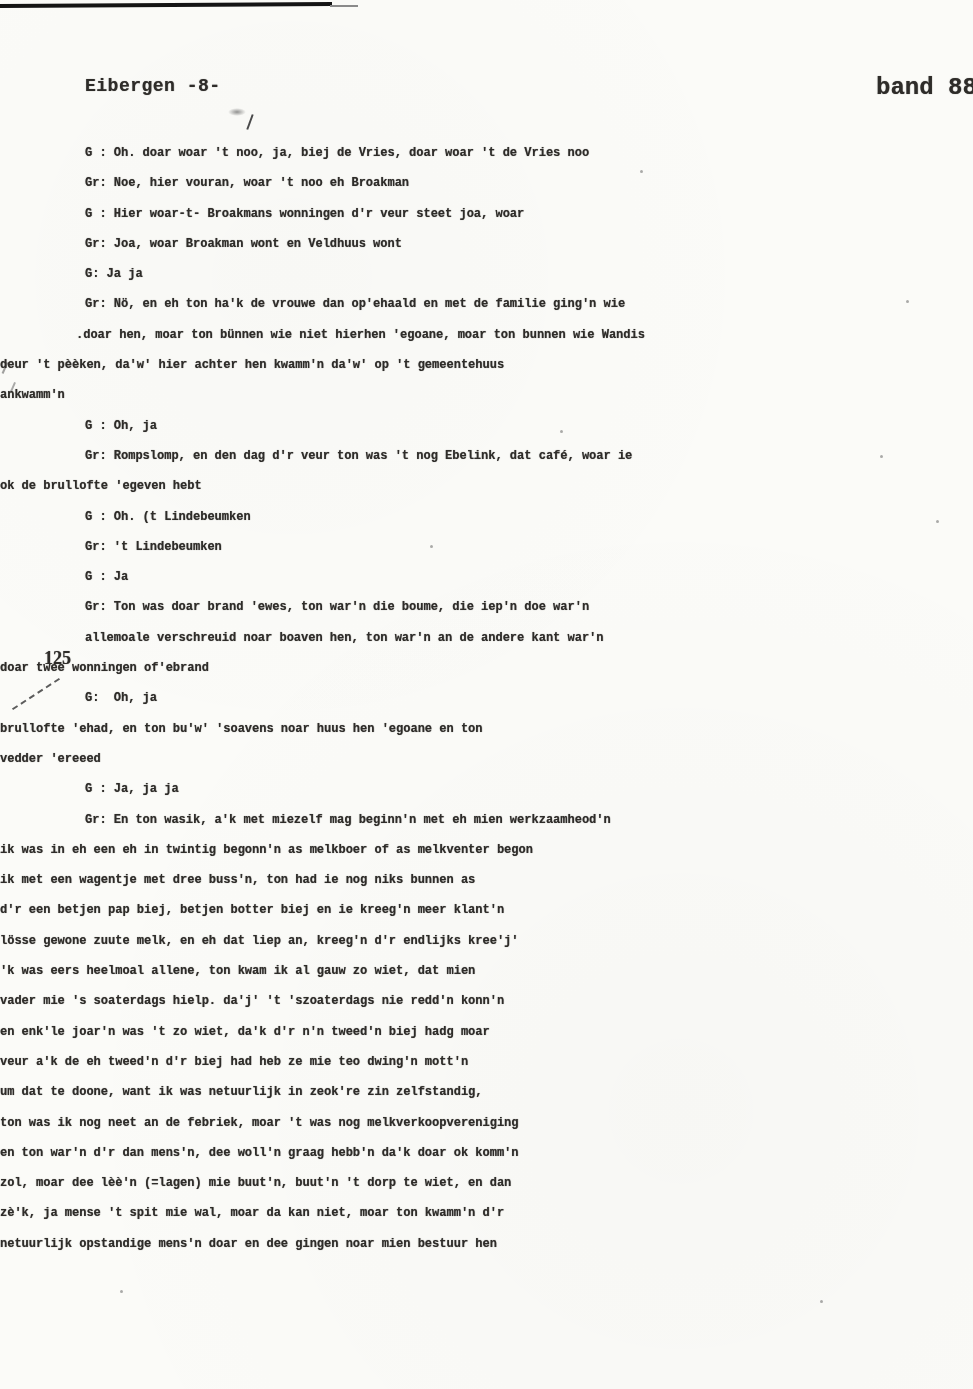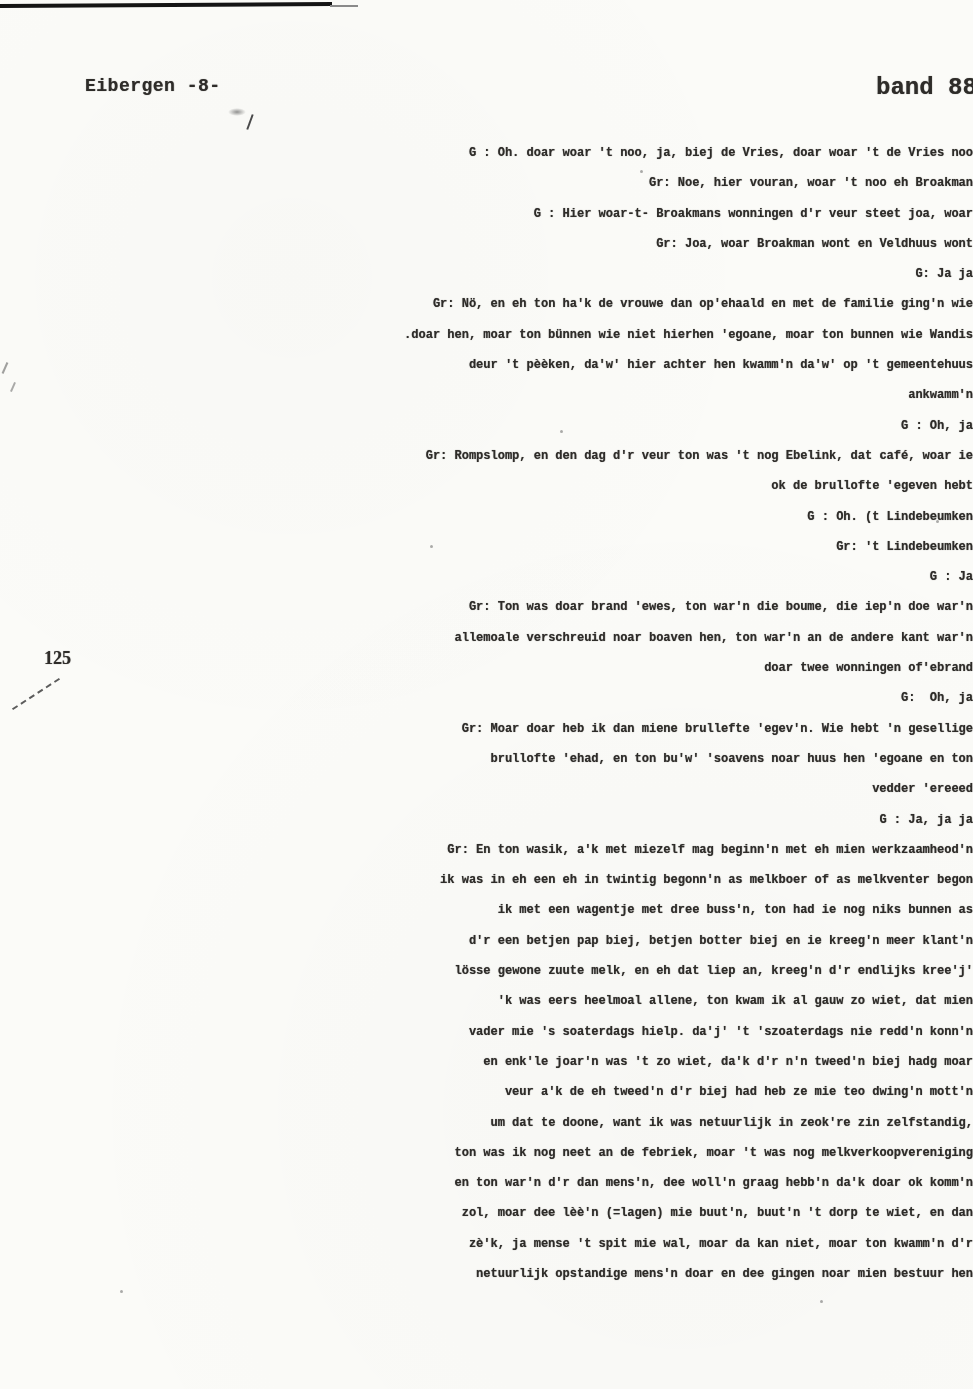--- a/index.html
+++ b/index.html
@@ -19,21 +19,20 @@
     inset: 0;
     background:
       radial-gradient(circle at 30% 20%, rgba(0,0,0,0.012), transparent 40%),
       radial-gradient(circle at 70% 80%, rgba(0,0,0,0.015), transparent 50%),
       #fbfbf8;
   }
   .typed {
     color: #2e2c29;
     font-weight: bold;
     text-shadow: 0 0 1px rgba(46,44,41,0.55), 0.4px 0.4px 0 rgba(46,44,41,0.25);
-    text-align: right;
   }
   .header-left {
     position: absolute;
     left: 85px;
     top: 76px;
     font-size: 18px;
     letter-spacing: 0.5px;
     white-space: pre;
   }
   .header-right {
@@ -168,21 +167,20 @@
       <div class="line s">G : Oh, ja</div>
       <div class="line s">Gr: Rompslomp, en den dag d'r veur ton was 't nog Ebelink, dat café, woar ie</div>
       <div class="line c">ok de brullofte 'egeven hebt</div>
       <div class="line s">G : Oh. (t Lindebeumken</div>
       <div class="line s">Gr: 't Lindebeumken</div>
       <div class="line s">G : Ja</div>
       <div class="line s">Gr: Ton was doar brand 'ewes, ton war'n die boume, die iep'n doe war'n</div>
       <div class="line s">allemoale verschreuid noar boaven hen, ton war'n an de andere kant war'n</div>
       <div class="line c">doar twee wonningen of'ebrand</div>
       <div class="line s">G:  Oh, ja</div>
-      <div class="line s">Gr: Moar doar heb ik dan miene brullefte 'egev'n. Wie hebt 'n gesellige</div>
       <div class="line c">brullofte 'ehad, en ton bu'w' 'soavens noar huus hen 'egoane en ton</div>
       <div class="line c">vedder 'ereeed</div>
       <div class="line s">G : Ja, ja ja</div>
       <div class="line s">Gr: En ton wasik, a'k met miezelf mag beginn'n met eh mien werkzaamheod'n</div>
       <div class="line c">ik was in eh een eh in twintig begonn'n as melkboer of as melkventer begon</div>
       <div class="line c">ik met een wagentje met dree buss'n, ton had ie nog niks bunnen as</div>
       <div class="line c">d'r een betjen pap biej, betjen botter biej en ie kreeg'n meer klant'n</div>
       <div class="line c">lösse gewone zuute melk, en eh dat liep an, kreeg'n d'r endlijks kree'j'</div>
       <div class="line c">'k was eers heelmoal allene, ton kwam ik al gauw zo wiet, dat mien</div>
       <div class="line c">vader mie 's soaterdags hielp. da'j' 't 'szoaterdags nie redd'n konn'n</div>

